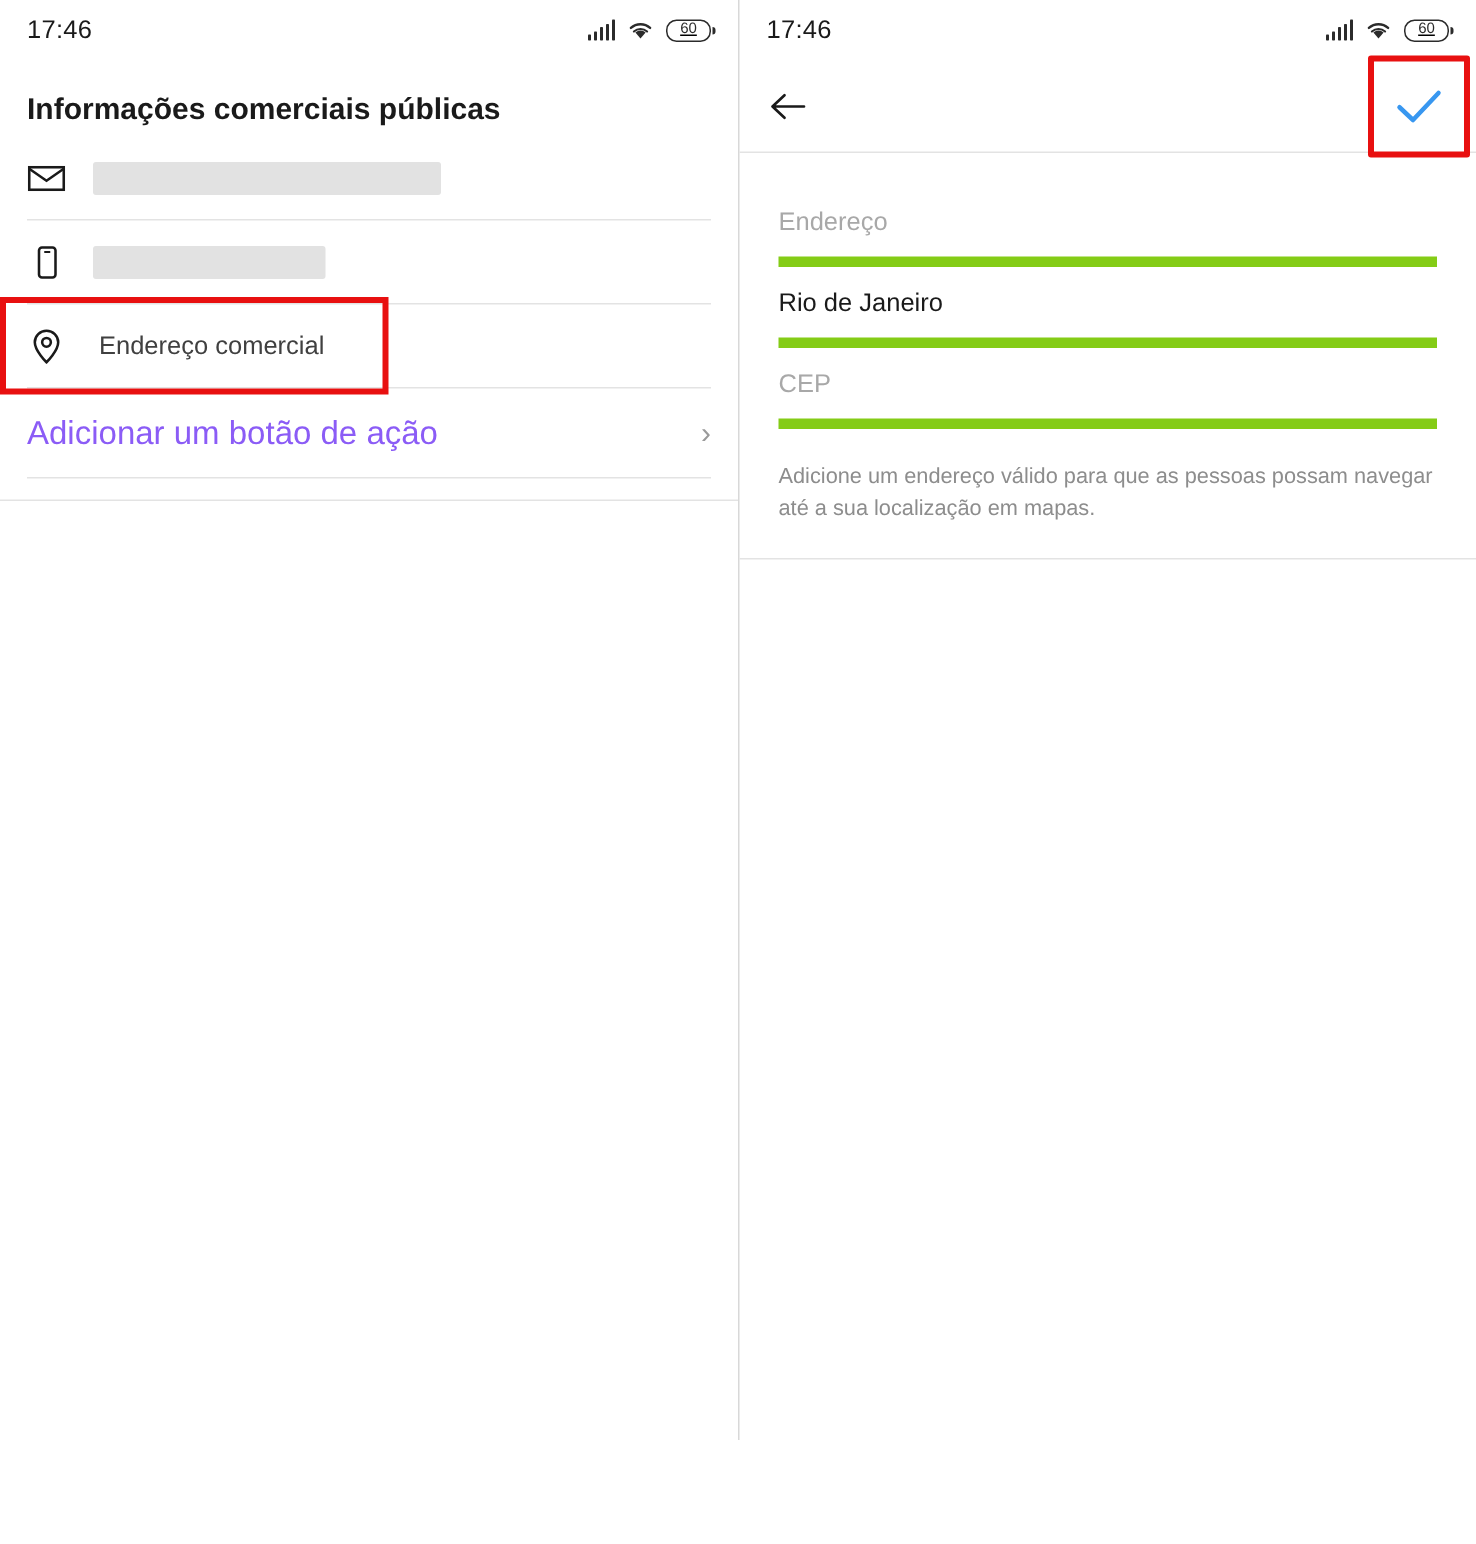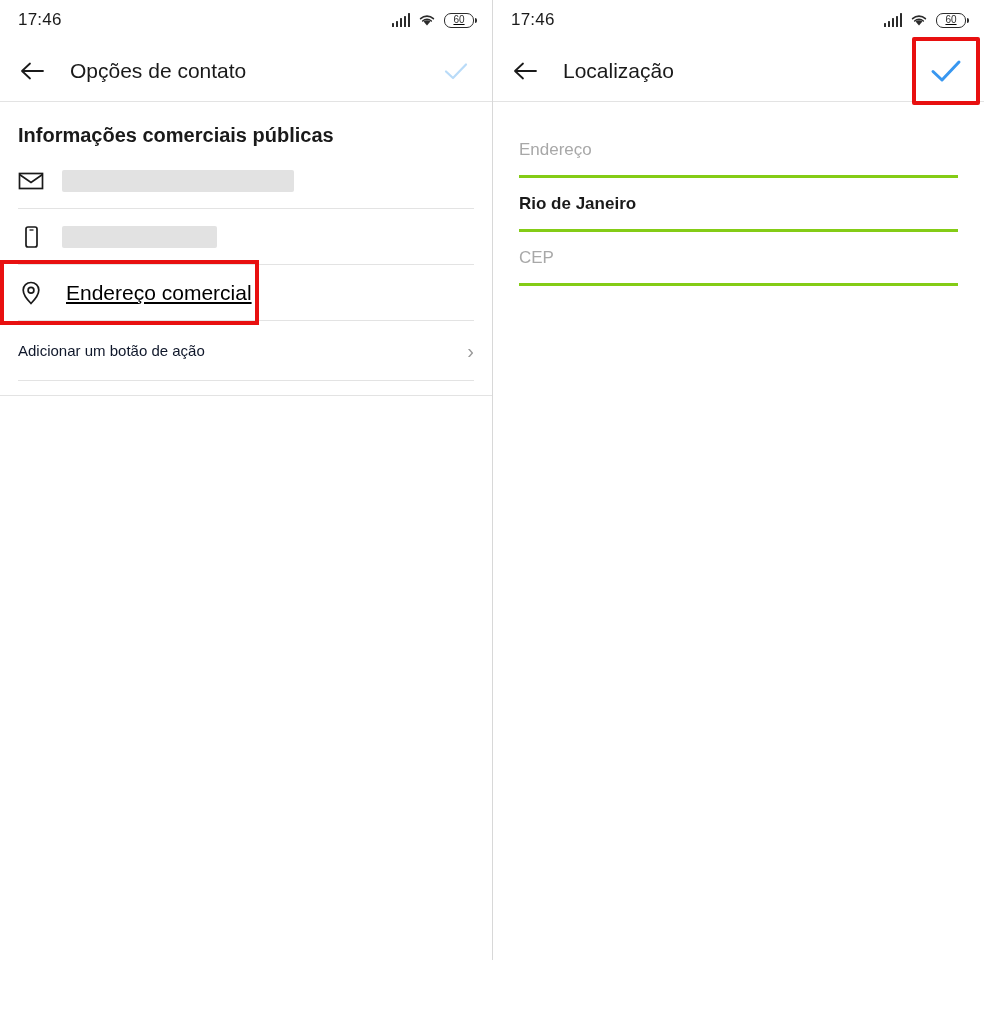--- a/index.html
+++ b/index.html
@@ -162,24 +162,23 @@
   }
   .redacted {
     height: 22px;
     background: #e2e2e2;
     border-radius: 2px;
     margin-left: 10px;
   }
   .redacted.wide { width: 232px; }
   .redacted.narrow { width: 155px; }
   .field-placeholder {
-    font-size: 21px;
-    color: #000000;
+    font-size: 17px;
+    color: #404040;
     margin-left: 14px;
-    text-decoration: underline;
   }
   .highlight-box {
     position: absolute;
     border: 4px solid #e81010;
     left: -18px;
     right: 215px;
     top: -5px;
     bottom: -5px;
     box-sizing: border-box;
     pointer-events: none;
@@ -187,22 +186,22 @@
   .action-row {
     display: flex;
     align-items: center;
     justify-content: space-between;
     height: 60px;
     margin: 0 18px;
     border-bottom: 1px solid #e3e3e3;
     box-sizing: border-box;
   }
   .action-label {
-    font-size: 15px;
-    color: #0f172a;
+    font-size: 22px;
+    color: #8b5cf6;
   }
   .chev {
     color: #9a9a9a;
     font-size: 20px;
     line-height: 1;
   }
   .helper-text {
     font-size: 14.5px;
     color: #9a9a9a;
     line-height: 1.45;
@@ -213,32 +212,32 @@
     background: #e3e3e3;
     margin: 14px 0 0 0;
   }
 
   
   .input-row {
     margin: 0 26px;
     height: 54px;
     display: flex;
     align-items: center;
-    border-bottom: 3px solid #84cc16;
+    border-bottom: 7px solid #84cc16;
     box-sizing: border-box;
   }
   .input-row.first { margin-top: 22px; }
   .input-row .ph {
     font-size: 17px;
     color: #a8a8a8;
   }
   .input-row .val {
     font-size: 17px;
     color: #1a1a1a;
-    font-weight: bold;
+    font-weight: normal;
   }
   .info-block {
     padding: 22px 26px 22px 26px;
     font-size: 14.5px;
     color: #8d8d8d;
     line-height: 1.45;
     border-bottom: 1px solid #e3e3e3;
   }
   .remove-row {
     display: flex;
@@ -325,33 +324,20 @@
           <path d="M9 12.6 L5.6 8.6 a5.4 5.4 0 0 1 6.8 0 Z" fill="#2b2b2b"></path>
           <path d="M2.6 5.6 a9.6 9.6 0 0 1 12.8 0" fill="none" stroke="#2b2b2b" stroke-width="1.6" stroke-linecap="round"></path>
           <path d="M4.6 8.0 a6.6 6.6 0 0 1 8.8 0" fill="none" stroke="#2b2b2b" stroke-width="1.4" stroke-linecap="round"></path>
         </svg>
         <div class="battery">
           <span>60</span>
         </div>
       </div>
     </div>
 
-    <div class="appbar">
-      <div class="back-arrow">
-        <svg width="26" height="20" viewBox="0 0 26 20">
-          <path d="M2 10 H23 M2 10 L10 2.5 M2 10 L10 17.5" fill="none" stroke="#1a1a1a" stroke-width="1.8" stroke-linecap="round" stroke-linejoin="round"></path>
-        </svg>
-      </div>
-      <div class="appbar-title">Opções de contato</div>
-      <div class="check-btn">
-        <svg width="26" height="20" viewBox="0 0 26 20">
-          <path d="M3 10.5 L10 17 L23 3.5" fill="none" stroke="#b9dbf8" stroke-width="2.2" stroke-linecap="round" stroke-linejoin="round"></path>
-        </svg>
-      </div>
-    </div>
 
     <div class="section-title">Informações comerciais públicas</div>
 
     <div class="field-row">
       <div class="field-icon">
         <svg width="26" height="20" viewBox="0 0 26 20">
           <rect x="1.5" y="2.5" width="23" height="15" fill="none" stroke="#1a1a1a" stroke-width="1.7"></rect>
           <path d="M1.5 3.5 L13 11.5 L24.5 3.5" fill="none" stroke="#1a1a1a" stroke-width="1.7"></path>
         </svg>
       </div>
@@ -416,40 +402,40 @@
         </div>
       </div>
     </div>
 
     <div class="appbar">
       <div class="back-arrow">
         <svg width="26" height="20" viewBox="0 0 26 20">
           <path d="M2 10 H23 M2 10 L10 2.5 M2 10 L10 17.5" fill="none" stroke="#1a1a1a" stroke-width="1.8" stroke-linecap="round" stroke-linejoin="round"></path>
         </svg>
       </div>
-      <div class="appbar-title">Localização</div>
       <div class="check-btn highlight">
         <svg width="34" height="26" viewBox="0 0 34 26">
           <path d="M4 13.5 L13 22 L30 4" fill="none" stroke="#3897f0" stroke-width="3" stroke-linecap="round" stroke-linejoin="round"></path>
         </svg>
       </div>
     </div>
 
     <div class="input-row first">
       <span class="ph">Endereço</span>
     </div>
 
     <div class="input-row">
       <span class="val">Rio de Janeiro</span>
     </div>
 
     <div class="input-row">
       <span class="ph">CEP</span>
     </div>
 
+    <div class="info-block">Adicione um endereço válido para que as pessoas possam navegar até a sua localização em mapas.</div>
 
 
     <div class="navbar">
       <div class="nav-square"></div>
       <div class="nav-circle"></div>
       <div class="nav-triangle"></div>
     </div>
   </div>
 
 </div>

